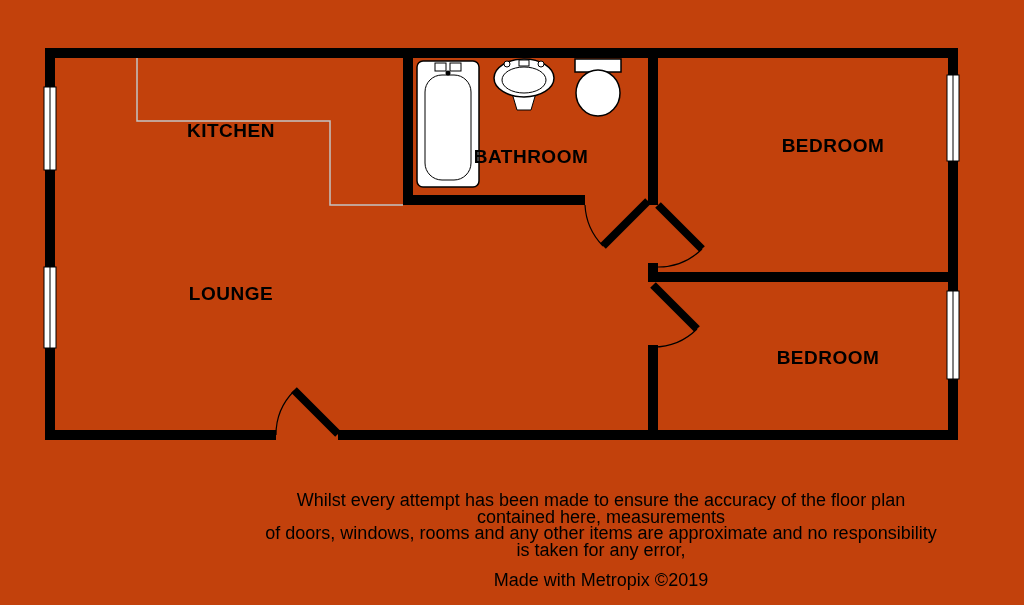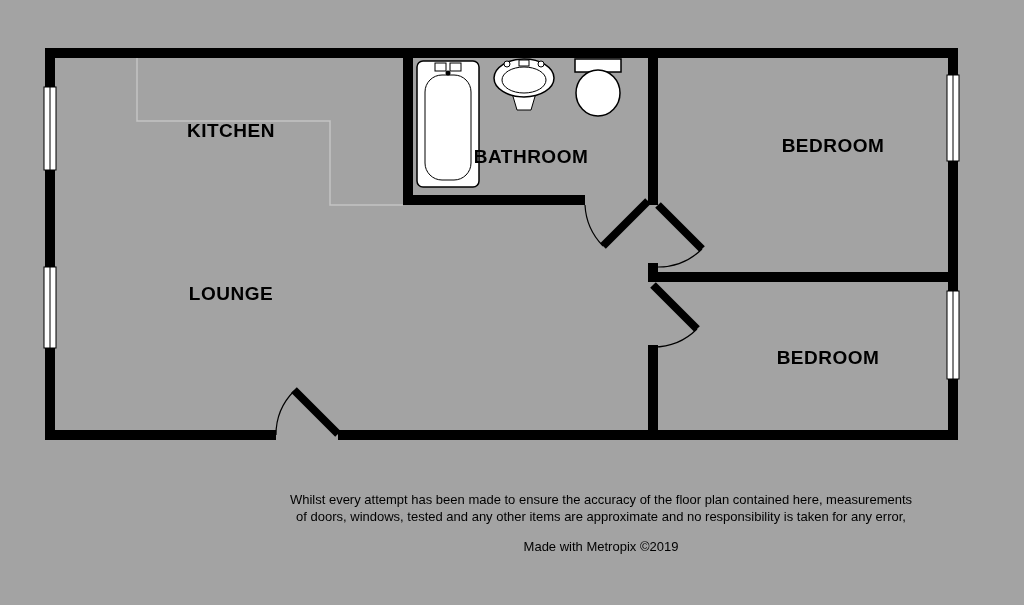--- a/index.html
+++ b/index.html
@@ -1,20 +1,20 @@
 <!DOCTYPE html>
 <html><head>
 <meta charset="utf-8">
 <style>
   html, body { margin: 0; padding: 0; background: #ffffff; }
   .page {
     position: relative;
     width: 1024px;
     height: 605px;
-    background: #a3a3a3;
+    background: #c2410c;
     font-family: "Liberation Sans", sans-serif;
     overflow: hidden;
   }
   .plan-svg { position: absolute; left: 0; top: 0; }
   .wall { fill: #000000; }
   .win-rect { fill: #ffffff; stroke: #000000; stroke-width: 1; }
   .win-line { stroke: #000000; stroke-width: 1; }
   .door-arc { fill: none; stroke: #000000; stroke-width: 1.2; }
   .door-leaf { stroke: #000000; stroke-width: 8; }
   .kitchen-line { fill: none; stroke: #c4c4c4; stroke-width: 1.5; }
@@ -27,21 +27,21 @@
     letter-spacing: 0.5px;
     fill: #000000;
     text-anchor: middle;
   }
   .disclaimer {
     position: absolute;
     left: 261px;
     width: 680px;
     top: 492px;
     text-align: center;
-    font-size: 13px;
+    font-size: 18px;
     line-height: 16.5px;
     color: #000000;
   }
   .credit { margin-top: 14px; }
 </style>
 </head>
 <body>
 
 <div class="page">
 
@@ -130,17 +130,17 @@
       <text class="room-label" x="231" y="137">KITCHEN</text>
       <text class="room-label" x="531" y="163">BATHROOM</text>
       <text class="room-label" x="833" y="152">BEDROOM</text>
       <text class="room-label" x="231" y="300">LOUNGE</text>
       <text class="room-label" x="828" y="364">BEDROOM</text>
     </g>
   </svg>
 
   <div class="disclaimer">
     <div>Whilst every attempt has been made to ensure the accuracy of the floor plan contained here, measurements</div>
-    <div>of doors, windows, tested and any other items are approximate and no responsibility is taken for any error,</div>
+    <div>of doors, windows, rooms and any other items are approximate and no responsibility is taken for any error,</div>
     <div class="credit">Made with Metropix ©2019</div>
   </div>
 
 </div>
 
 </body></html>

